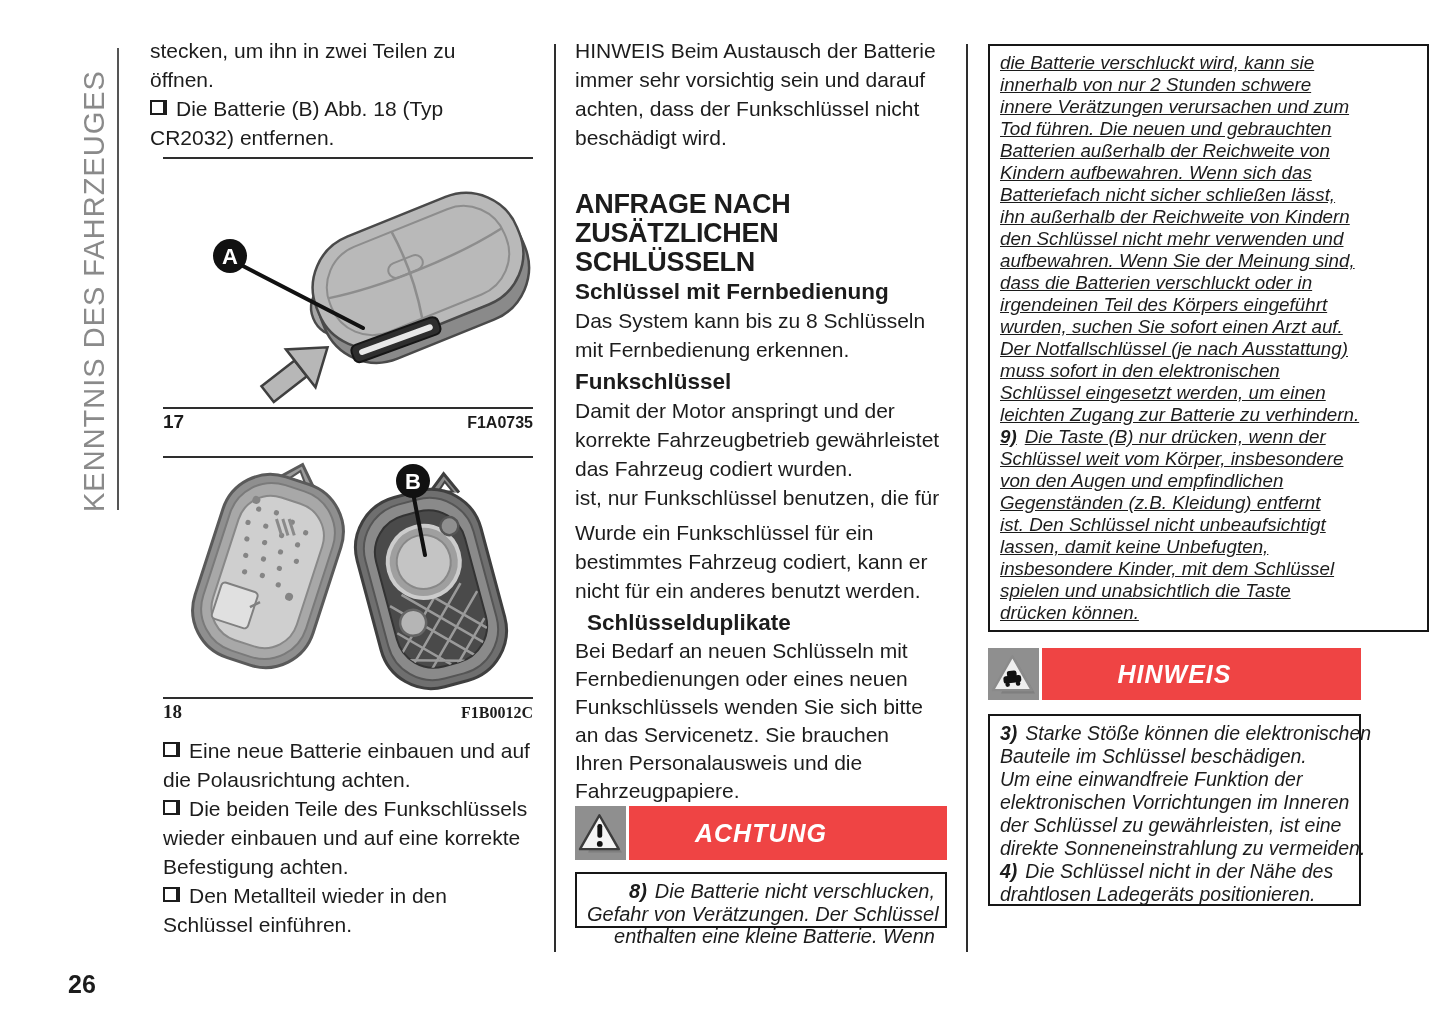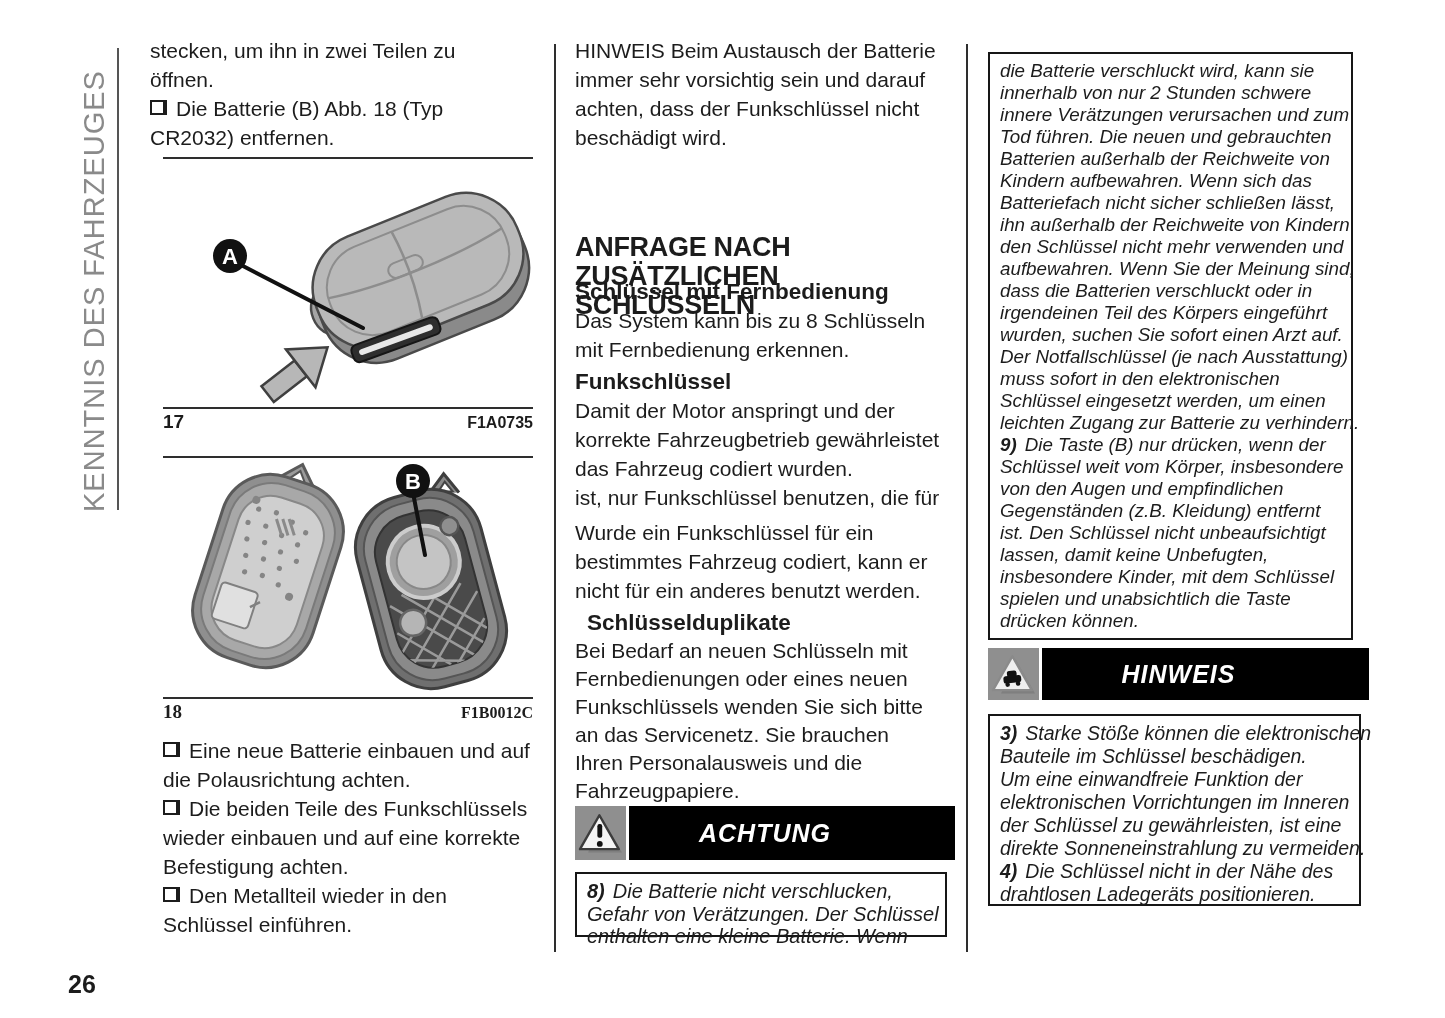--- a/index.html
+++ b/index.html
@@ -2,36 +2,36 @@
 <html><head>
 <meta charset="utf-8">
 <style>
   html,body{margin:0;padding:0;background:#ffffff;}
   body{width:1445px;height:1018px;position:relative;overflow:hidden;
        font-family:"Liberation Sans", sans-serif;color:#1c1c1c;}
   .abs{position:absolute;}
   .body-txt{font-size:21px;line-height:29px;}
   .body-txt div,.ln{white-space:nowrap;}
   .lines div{white-space:nowrap;}
-  .h-heavy{font-weight:bold;font-size:27px;line-height:29px;letter-spacing:-0.3px;margin-top:43px;}
+  .h-heavy{font-weight:bold;font-size:27px;line-height:29px;letter-spacing:-0.3px;}
   .h-sub{font-weight:bold;font-size:22.5px;line-height:28px;white-space:nowrap;}
   .hr{height:2px;background:#2e2e2e;}
   .vline{width:2px;background:#2e2e2e;}
   .fig-cap{display:flex;justify-content:space-between;align-items:flex-start;}
   .fig-num{font-weight:bold;font-size:19px;}
   .fig-code{font-weight:bold;font-size:16px;padding-top:3px;}
   .sq{display:inline-block;width:11px;height:11px;border:2.5px solid #1c1c1c;
       border-right-width:4.5px;margin-right:9px;position:relative;top:-1px;}
   .wbox{border:2px solid #161616;font-style:italic;box-sizing:border-box;
         padding:6px 10px 0 10px;}
   .pfx{font-weight:bold;margin-right:8px;}
   .box-c2{font-size:20px;line-height:22.5px;}
   .box-c3a{font-size:18.8px;line-height:22px;}
   .box-c3b{font-size:19.5px;line-height:23px;}
-  .bar{background:#000000;padding-left:8px;}
+  .bar{background:#ef4444;}
   .bar-iconsq{position:absolute;left:0;top:0;width:54px;height:100%;background:#8f8f8f;
               border-right:3px solid #ffffff;display:flex;align-items:center;justify-content:center;box-sizing:border-box;}
   .bar-label{position:absolute;inset:0;display:flex;align-items:center;justify-content:center;
              color:#ffffff;font-weight:bold;font-style:italic;font-size:25px;letter-spacing:1px;}
   .sidebar-title{font-size:29px;color:#8a8a8a;letter-spacing:1px;white-space:nowrap;
                  transform:rotate(-90deg);transform-origin:0 0;}
   .page-num{font-weight:bold;font-size:25px;}
 </style>
 </head>
 <body>
@@ -218,29 +218,29 @@
     <svg width="46" height="42" viewBox="0 0 56 52">
       <polygon points="30,8 54,50 12,50" fill="#7f7f7f"></polygon>
       <polygon points="26,4 50,46 2,46" fill="#f4f4f4" stroke="#3c3c3c" stroke-width="3" stroke-linejoin="round"></polygon>
       <rect x="23.5" y="15" width="6" height="17" rx="2.5" fill="#111111"></rect>
       <circle cx="26.5" cy="39.5" r="3.6" fill="#111111"></circle>
     </svg>
   </div>
   <div class="bar-label">ACHTUNG</div>
 </div>
 
-<div class="abs wbox box-c2" style="left:575px;top:872px;width:372px;height:65px;">
+<div class="abs wbox box-c2" style="left:575px;top:872px;width:372px;height:56px;text-align:right;">
   <div class="ln"><b class="pfx">8)</b><span>Die Batterie nicht verschlucken,</span></div>
   <div class="lines">
       <div>Gefahr von Verätzungen. Der Schlüssel</div>
       <div>enthalten eine kleine Batterie. Wenn</div>
     </div>
 </div>
 
-<div class="abs wbox box-c3a" style="left:988px;top:52px;width:365px;height:588px;">
+<div class="abs wbox box-c3a" style="left:988px;top:44px;width:441px;height:588px;text-decoration:underline;">
   <div class="lines">
       <div>die Batterie verschluckt wird, kann sie</div>
       <div>innerhalb von nur 2 Stunden schwere</div>
       <div>innere Verätzungen verursachen und zum</div>
       <div>Tod führen. Die neuen und gebrauchten</div>
       <div>Batterien außerhalb der Reichweite von</div>
       <div>Kindern aufbewahren. Wenn sich das</div>
       <div>Batteriefach nicht sicher schließen lässt,</div>
       <div>ihn außerhalb der Reichweite von Kindern</div>
       <div>den Schlüssel nicht mehr verwenden und</div>

